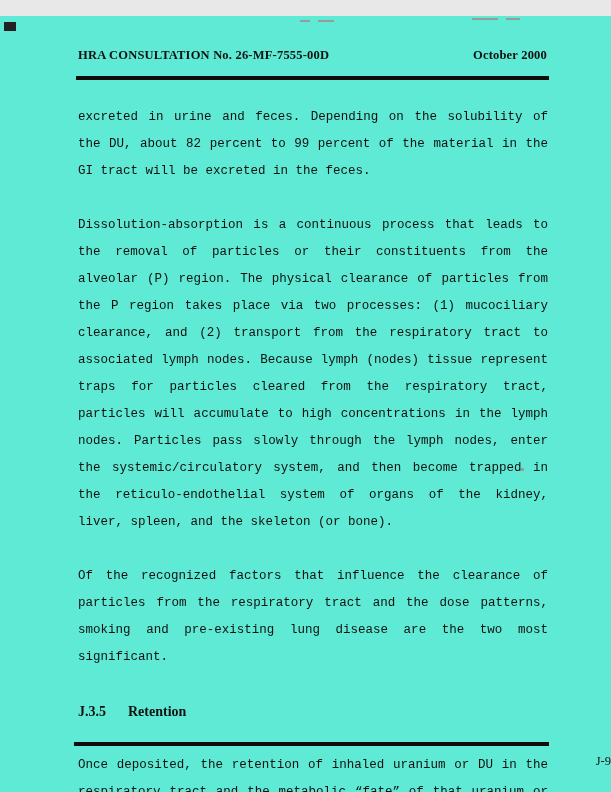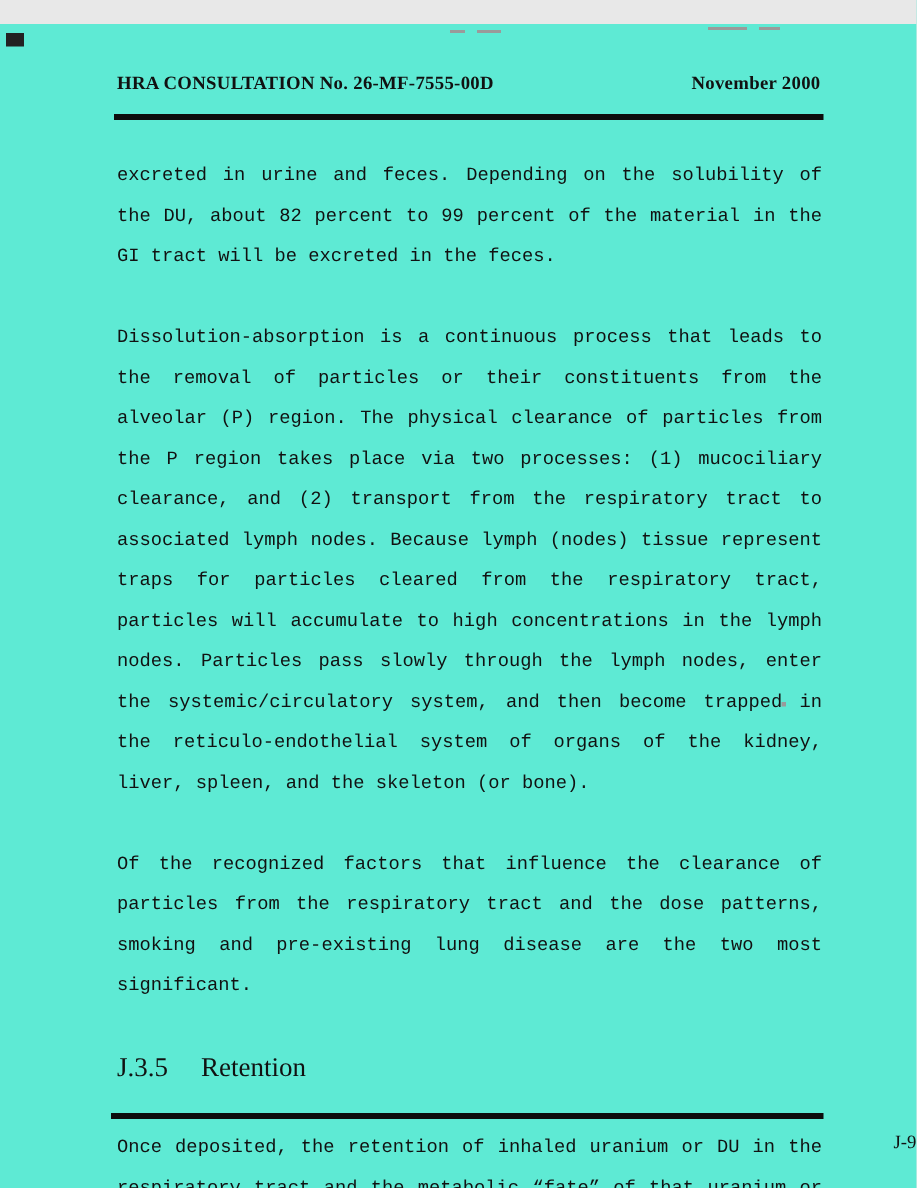--- a/index.html
+++ b/index.html
@@ -58,23 +58,23 @@
   }
   .body-text p {
     margin: 0 0 27px 0;
     text-align: justify;
     font-family: Liberation Mono, monospace;
   }
   .body-text p.last {
     margin-bottom: 0;
   }
   .section-heading {
-    font-weight: normal;
+    font-weight: bold;
     margin: 18px 0 27px 0;
-    font-size: 18px;
+    font-size: 14px;
   }
   .section-heading .heading-label {
     margin-left: 22px;
   }
 
   
   .footer-rule {
     position: absolute;
     left: 74px;
     right: 62px;
@@ -98,21 +98,21 @@
 
   <div class="artifact" style="left:4px; top:6px; width:12px; height:9px;"></div>
   <div class="artifact faint" style="left:300px; top:4px; width:10px; height:2px;"></div>
   <div class="artifact faint" style="left:318px; top:4px; width:16px; height:2px;"></div>
   <div class="artifact faint" style="left:472px; top:2px; width:26px; height:2px;"></div>
   <div class="artifact faint" style="left:506px; top:2px; width:14px; height:2px;"></div>
   <div class="artifact faint" style="left:521px; top:452px; width:3px; height:3px;"></div>
 
   <div class="header">
     <span>HRA CONSULTATION No. 26-MF-7555-00D</span>
-    <span>November 2000</span>
+    <span>October 2000</span>
   </div>
   <div class="header-rule"></div>
 
   <div class="body-text">
     <p>excreted in urine and feces.  Depending on the solubility of the DU, about 82 percent to 99 percent of the material in the GI tract will be excreted in the feces.</p>
     <p>Dissolution-absorption is a continuous process that leads to the removal of particles or their constituents from the alveolar (P) region.  The physical clearance of particles from the P region takes place via two processes:  (1) mucociliary clearance, and (2) transport from the respiratory tract to associated lymph nodes.  Because lymph (nodes) tissue represent traps for particles cleared from the respiratory tract, particles will accumulate to high concentrations in the lymph nodes.  Particles pass slowly through the lymph nodes, enter the systemic/circulatory system, and then become trapped in the reticulo-endothelial system of organs of the kidney, liver, spleen, and the skeleton (or bone).</p>
     <p>Of the recognized factors that influence the clearance of particles from the respiratory tract and the dose patterns, smoking and pre-existing lung disease are the two most significant.</p>
     <div class="section-heading">
       <span>J.3.5</span><span class="heading-label">Retention</span>
     </div>

